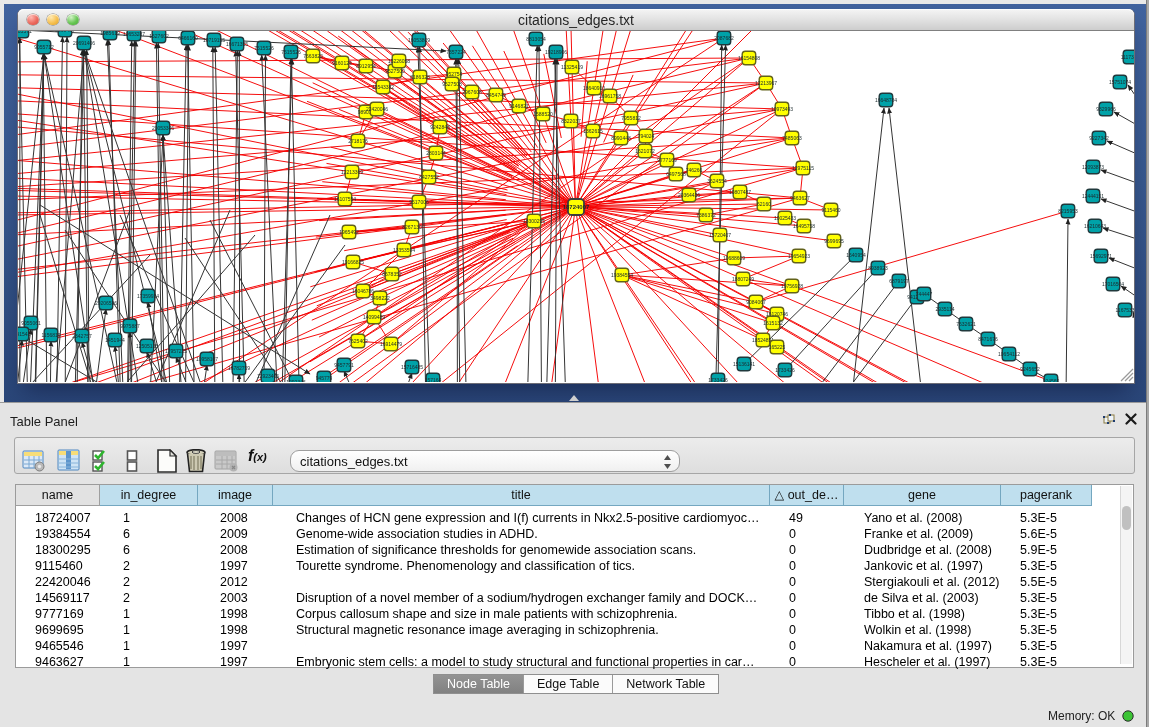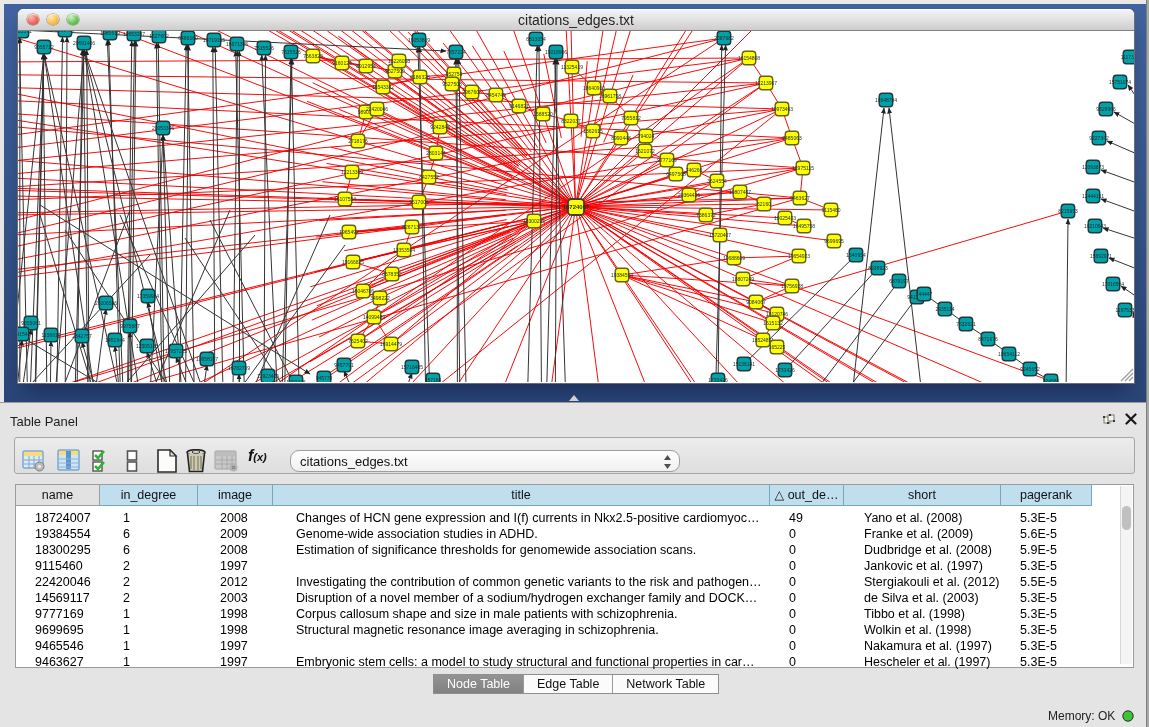--- a/index.html
+++ b/index.html
@@ -778,21 +778,21 @@
           <path d="M5.5 15 L9 10 H2 z" fill="#4f4f4f"></path>
         </svg>
     </div>
   </div>
   <div id="tablebox"></div>
   <div class="hcell" style="left:16px;top:82px;width:84px;background:#e2e2e2;border-right:1px solid #9f9f9f;border-bottom:1px solid #9f9f9f;position:absolute">name</div>
   <div class="hcell" style="left:100px;top:82px;width:98px;position:absolute">in_degree</div>
   <div class="hcell" style="left:198px;top:82px;width:75px;position:absolute">image</div>
   <div class="hcell" style="left:273px;top:82px;width:497px;position:absolute">title</div>
   <div class="hcell" style="left:770px;top:82px;width:74px;position:absolute">△&nbsp;out_de…</div>
-  <div class="hcell" style="left:844px;top:82px;width:157px;position:absolute">short</div>
+  <div class="hcell" style="left:844px;top:82px;width:157px;position:absolute">gene</div>
   <div class="hcell" style="left:1001px;top:82px;width:91px;position:absolute">pagerank</div>
   <div class="trow" style="top:107px">
 <span style="left:20px">18724007</span>
       <span style="left:108px">1</span>
       <span style="left:205px">2008</span>
       <span style="left:281px">Changes of HCN gene expression and I(f) currents in Nkx2.5-positive cardiomyoc…</span>
       <span style="left:774px">49</span>
       <span style="left:849px">Yano et al. (2008)</span>
       <span style="left:1005px">5.3E-5</span>
 </div>
@@ -811,29 +811,29 @@
       <span style="left:205px">2008</span>
       <span style="left:281px">Estimation of significance thresholds for genomewide association scans.</span>
       <span style="left:774px">0</span>
       <span style="left:849px">Dudbridge et al. (2008)</span>
       <span style="left:1005px">5.9E-5</span>
 </div>
     <div class="trow" style="top:155px">
 <span style="left:20px">9115460</span>
       <span style="left:108px">2</span>
       <span style="left:205px">1997</span>
+      <span style="left:281px">Tourette syndrome. Phenomenology and classification of tics.</span>
       <span style="left:774px">0</span>
       <span style="left:849px">Jankovic et al. (1997)</span>
       <span style="left:1005px">5.3E-5</span>
 </div>
     <div class="trow" style="top:171px">
 <span style="left:20px">22420046</span>
       <span style="left:108px">2</span>
       <span style="left:205px">2012</span>
-      <span style="left:281px">Investigating the contribution of common genetic variants to the risk and pathogen…</span>
       <span style="left:774px">0</span>
       <span style="left:849px">Stergiakouli et al. (2012)</span>
       <span style="left:1005px">5.5E-5</span>
 </div>
     <div class="trow" style="top:187px">
 <span style="left:20px">14569117</span>
       <span style="left:108px">2</span>
       <span style="left:205px">2003</span>
       <span style="left:281px">Disruption of a novel member of a sodium/hydrogen exchanger family and DOCK…</span>
       <span style="left:774px">0</span>

